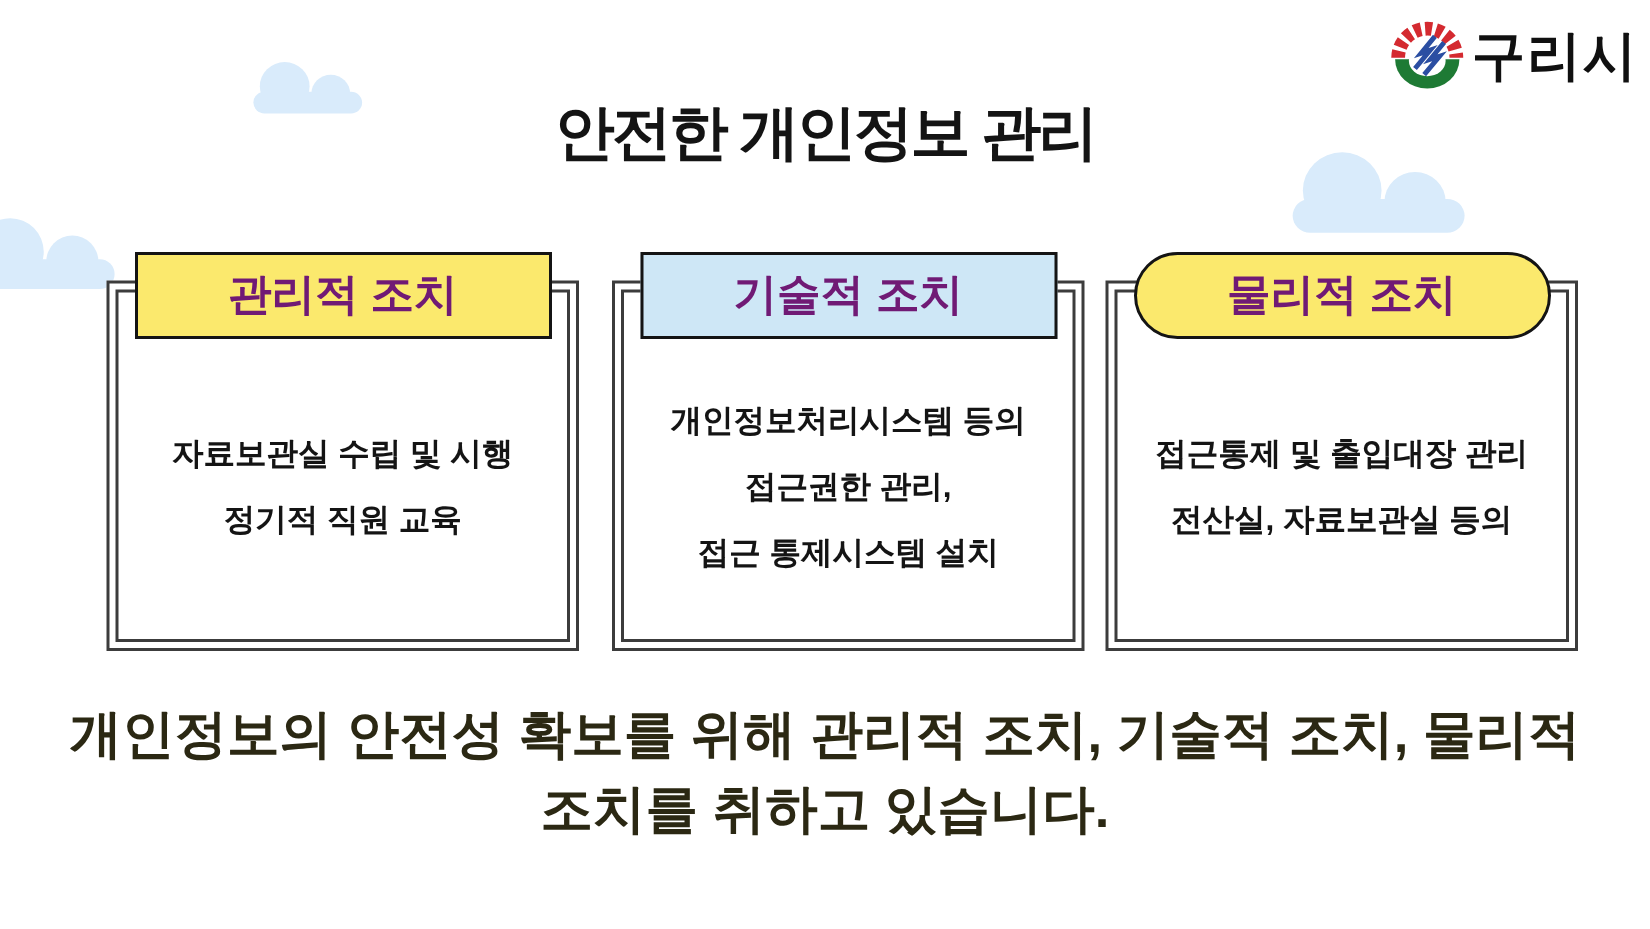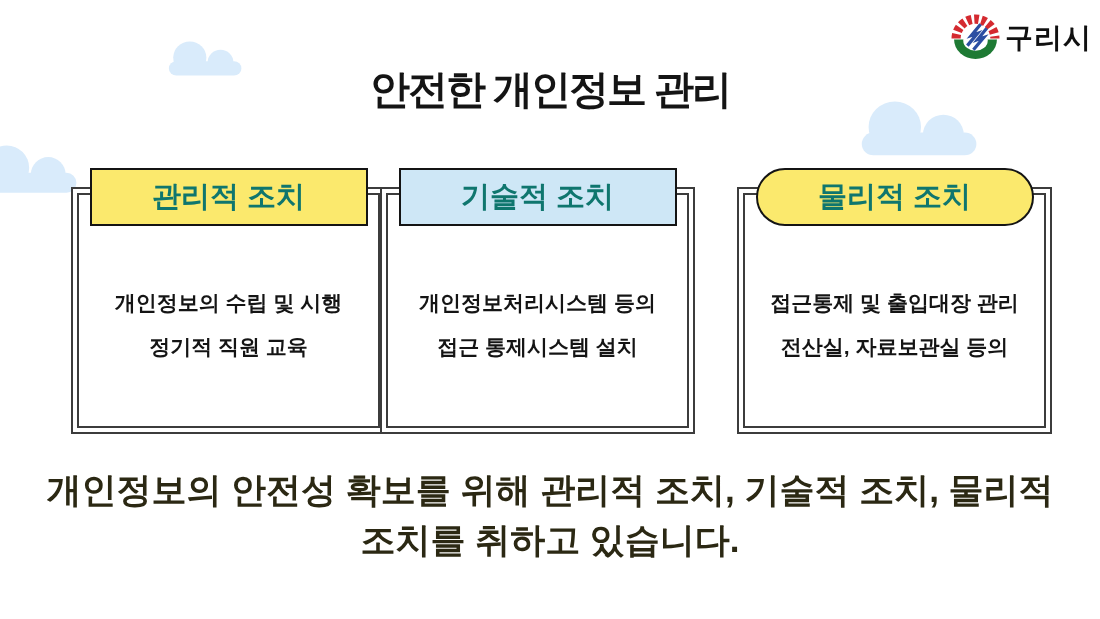--- a/index.html
+++ b/index.html
@@ -28,21 +28,21 @@
     position: absolute;
     top: 13px;
     right: 8px;
     display: flex;
     align-items: center;
     gap: 5px;
   }
   .logo-emblem { width: 49px; height: 49px; }
   .logo-emblem svg { display: block; width: 100%; height: 100%; }
   .logo-text {
-    font-size: 28px;
+    font-size: 36px;
     font-weight: 800;
     color: #101010;
     letter-spacing: 1px;
   }
 
   
   .title {
     position: absolute;
     top: 46px;
     left: 0;
@@ -55,38 +55,38 @@
     color: #141414;
   }
 
   
   .card {
     position: absolute;
     top: 168px;
     width: 315px;
   }
   .card-1 { left: 71px;  }
-  .card-2 { left: 380px; }
+  .card-2 { left: 408px; }
   .card-3 { left: 737px; }
 
   .card-header {
     position: absolute;
     top: 0;
     left: 50%;
     transform: translateX(-50%);
     width: 278px;
     height: 58px;
     box-sizing: border-box;
     border: 2px solid #141414;
     display: flex;
     align-items: center;
     justify-content: center;
     font-size: 29px;
     font-weight: 800;
-    color: #0f766e;
+    color: #701a75;
     z-index: 2;
   }
 
   .card-box {
     margin-top: 19px;
     height: 247px;
     box-sizing: border-box;
     border: 2px solid #3c3c3c;
     padding: 4px;
     background: #ffffff;
@@ -168,31 +168,32 @@
     </span>
     <span class="logo-text">구리시</span>
   </div>
 
   <div class="title">안전한 개인정보 관리</div>
 
   <div class="card card-1">
     <div class="card-header" style="background-color: rgb(251, 233, 109);">관리적 조치</div>
     <div class="card-box">
       <div class="card-box-inner">
-        <div class="card-line">개인정보의 수립 및 시행</div>
+        <div class="card-line">자료보관실 수립 및 시행</div>
         <div class="card-line">정기적 직원 교육</div>
       </div>
     </div>
   </div>
 
   <div class="card card-2">
     <div class="card-header" style="background-color: rgb(206, 231, 246);">기술적 조치</div>
     <div class="card-box">
       <div class="card-box-inner">
         <div class="card-line">개인정보처리시스템 등의</div>
+        <div class="card-line">접근권한 관리,</div>
         <div class="card-line">접근 통제시스템 설치</div>
       </div>
     </div>
   </div>
 
   <div class="card card-3">
     <div class="card-header" style="background-color: rgb(251, 233, 109); border-radius: 29px;">물리적 조치</div>
     <div class="card-box">
       <div class="card-box-inner">
         <div class="card-line">접근통제 및 출입대장 관리</div>

